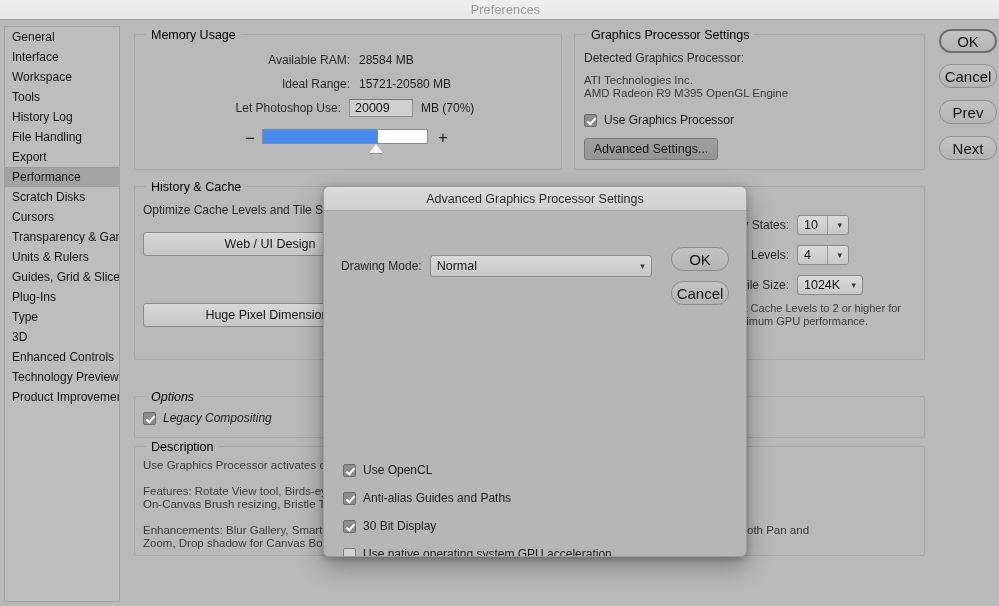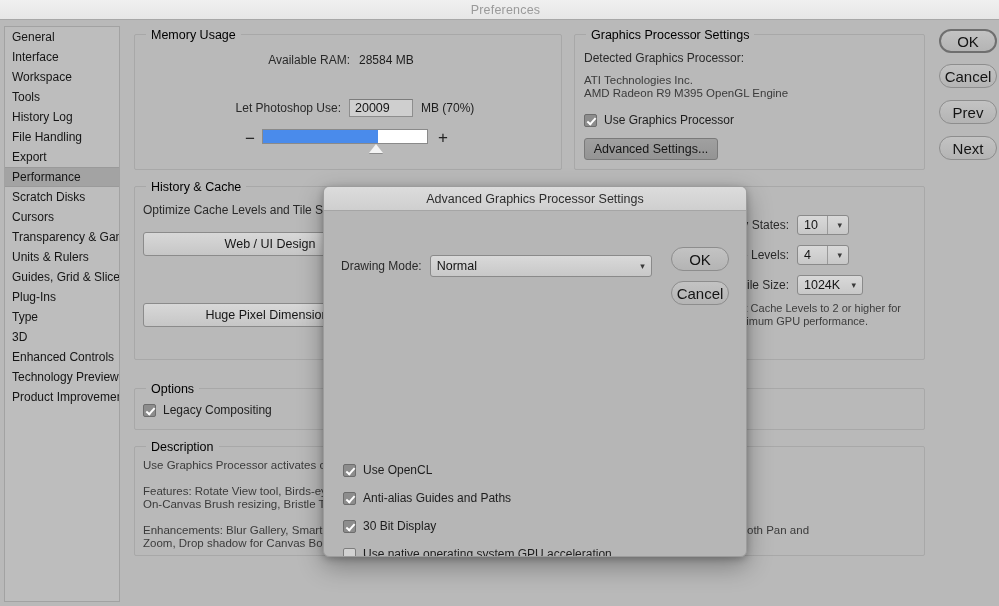--- a/index.html
+++ b/index.html
@@ -293,20 +293,24 @@
   <div class="pill" style="left:939px; top:136px; width:58px; height:24px;">Next</div>
 
   <div class="group" style="left:134px; top:34px; width:428px; height:136px;">
     <span class="legend">Memory Usage</span>
 
     <div class="row" style="left:0; top:18px; width:100%;">
       <span style="width:215px; text-align:right;" class="lbl">Available RAM:</span>
       <span style="margin-left:9px;" class="val">28584 MB</span>
     </div>
 
+    <div class="row" style="left:0; top:42px; width:100%;">
+      <span style="width:215px; text-align:right;" class="lbl">Ideal Range:</span>
+      <span style="margin-left:9px;" class="val">15721-20580 MB</span>
+    </div>
 
     <div class="row" style="left:0; top:64px; width:100%;">
       <span style="width:206px; text-align:right;" class="lbl">Let Photoshop Use:</span>
       <span class="numfield" style="margin-left:8px; width:64px;">20009</span>
       <span style="margin-left:8px;" class="val">MB (70%)</span>
     </div>
 
     <span class="pm" style="left:110px; top:95px;">−</span>
     <div class="slider-track" style="left:127px; top:94px; width:166px;">
       <div class="slider-fill" style="width:70%;"></div>
@@ -365,21 +369,21 @@
       <span class="popup" style="margin-left:8px; width:66px; height:20px;">
         <span>1024K</span>
         <span class="chev">▾</span>
       </span>
     </div>
 
     <div class="note" style="left:596px; top:115px;">Set Cache Levels to 2 or higher for</div>
     <div class="note" style="left:596px; top:128px;">optimum GPU performance.</div>
   </div>
 
-  <div class="group" style="left:134px; top:388px; width:791px; height:42px;">
+  <div class="group" style="left:134px; top:396px; width:791px; height:42px;font-style:italic;">
     <span class="legend">Options</span>
     <div class="cb-row" style="position:absolute; left:8px; top:14px;">
       <span class="cbox checked"></span>
       <span>Legacy Compositing</span>
     </div>
   </div>
 
   <div class="group" style="left:134px; top:446px; width:791px; height:110px;">
     <span class="legend">Description</span>
     <div class="desc" style="left:8px; top:12px;">Use Graphics Processor activates certain features and enhancements for documents.</div>

